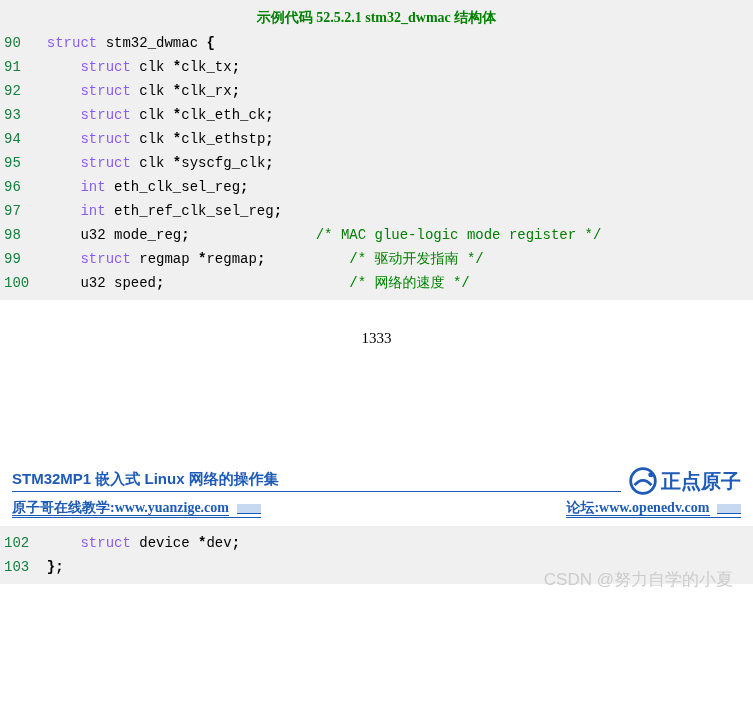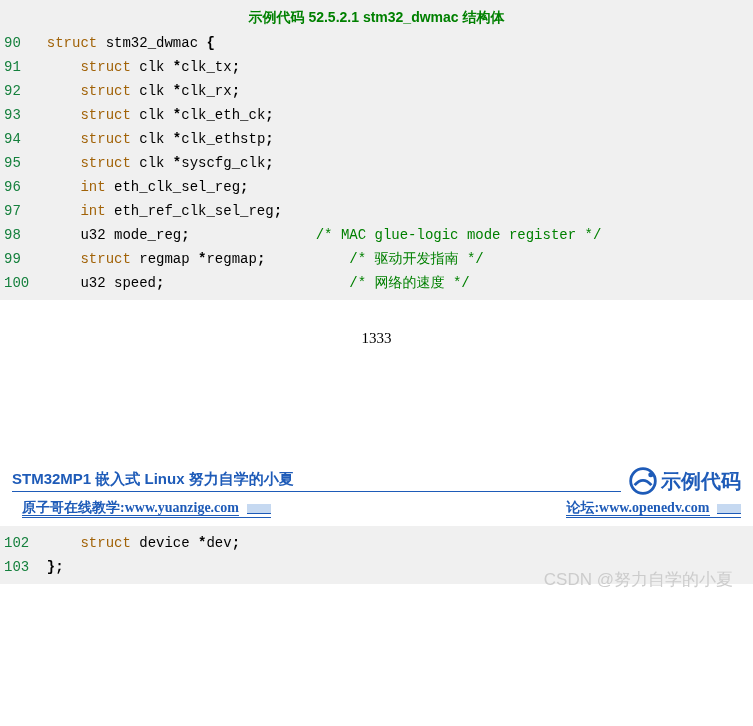--- a/index.html
+++ b/index.html
@@ -9,41 +9,41 @@
       background: #fff;
       width: 753px;
     }
     .code-block {
       background: #f0f0f0;
       padding: 5px 0;
     }
     .code-title {
       text-align: center;
       color: #008000;
-      font-family: Liberation Sans, sans-serif;
+      font-family: Liberation Serif, serif;
       font-weight: bold;
       padding: 4px 0;
       font-size: 14px;
     }
     .code-line {
       display: flex;
       line-height: 24px;
       white-space: pre;
     }
     .line-num {
       color: #15803d;
       width: 30px;
       text-align: left;
       padding-left: 4px;
       flex-shrink: 0;
     }
     .code-content {
       flex: 1;
     }
-    .kw { color: #a16207; }
+    .kw { color: #8b5cf6; }
     .comment { color: #008000; }
     .punct { color: #000; font-weight: bold; }
     
     .page-num {
       text-align: center;
       padding: 30px 0 60px 0;
       font-family: "Times New Roman", serif;
       font-size: 15px;
     }
     
@@ -91,21 +91,20 @@
       vertical-align: middle;
     }
     .links-row {
       display: flex;
       justify-content: space-between;
       padding: 4px 12px 8px 12px;
       font-family: "SimSun", serif;
       font-size: 14px;
       color: #1e5bb8;
       font-weight: bold;
-      margin-left: 10px;
     }
     .links-row span { border-bottom: 1.5px solid #1e5bb8; }
     
     .watermark {
       position: relative;
       text-align: right;
       padding-right: 20px;
       font-family: "Microsoft YaHei", sans-serif;
       font-size: 17px;
       color: #ccc;
@@ -130,28 +129,28 @@
       <div class="code-line"><span class="line-num">98</span><span class="code-content">      u32 mode_reg<span class="punct">;</span>               <span class="comment">/* MAC glue-logic mode register */</span></span></div>
       <div class="code-line"><span class="line-num">99</span><span class="code-content">      <span class="kw">struct</span> regmap <span class="punct">*</span>regmap<span class="punct">;</span>          <span class="comment">/* 驱动开发指南 */</span></span></div>
       <div class="code-line"><span class="line-num">100</span><span class="code-content">      u32 speed<span class="punct">;</span>                      <span class="comment">/* 网络的速度 */</span></span></div>
     </div>
 </div>
 
 <div class="page-num">1333</div>
 
 <div class="footer-section">
   <div class="book-title-row">
-    <div class="book-title">STM32MP1 嵌入式 Linux 努力自学的小夏</div>
+    <div class="book-title">STM32MP1 嵌入式 Linux 网络的操作集</div>
     <div class="logo-box">
       <svg class="logo-icon" viewBox="0 0 100 100">
         <circle cx="50" cy="50" r="44" fill="none" stroke="#1e5bb8" stroke-width="10"></circle>
         <path d="M20 65 Q50 30 80 65" fill="none" stroke="#1e5bb8" stroke-width="10"></path>
         <circle cx="78" cy="28" r="9" fill="#1e5bb8"></circle>
       </svg>
-      <span class="logo-text">示例代码</span>
+      <span class="logo-text">正点原子</span>
     </div>
   </div>
   <div class="links-row">
     <span>
       <span>原子哥在线教学:</span><span>www.yuanzige.com</span>
       <span class="blue-bar"></span>
     </span>
     <span>
       <span>论坛:</span><span>www.openedv.com</span>
       <span class="blue-bar"></span>

